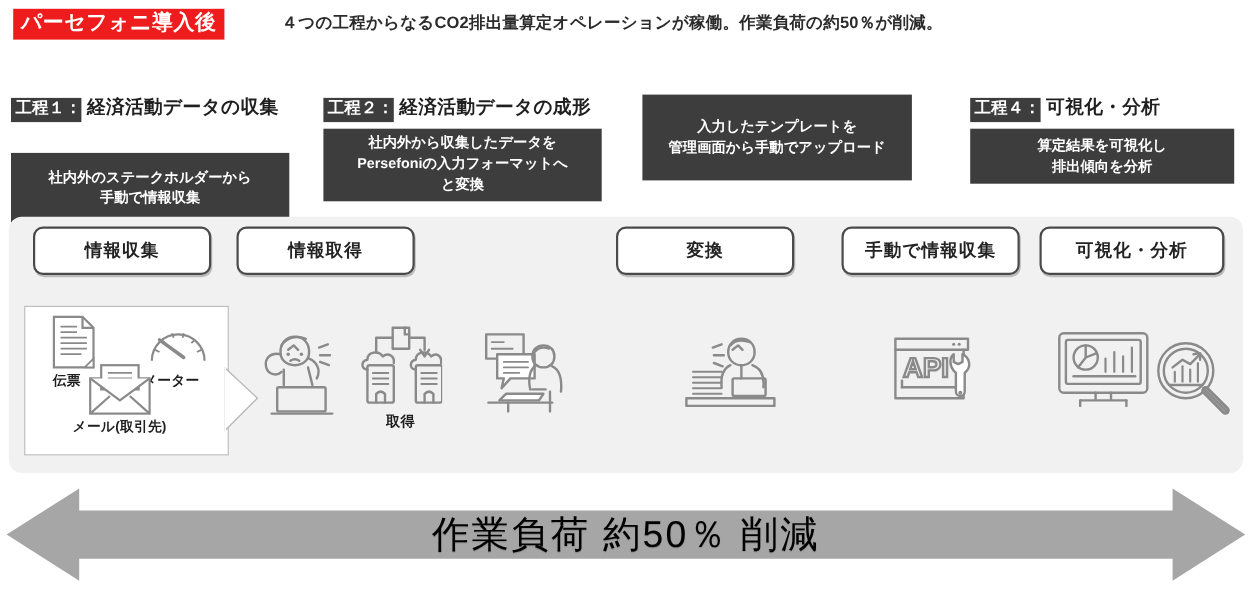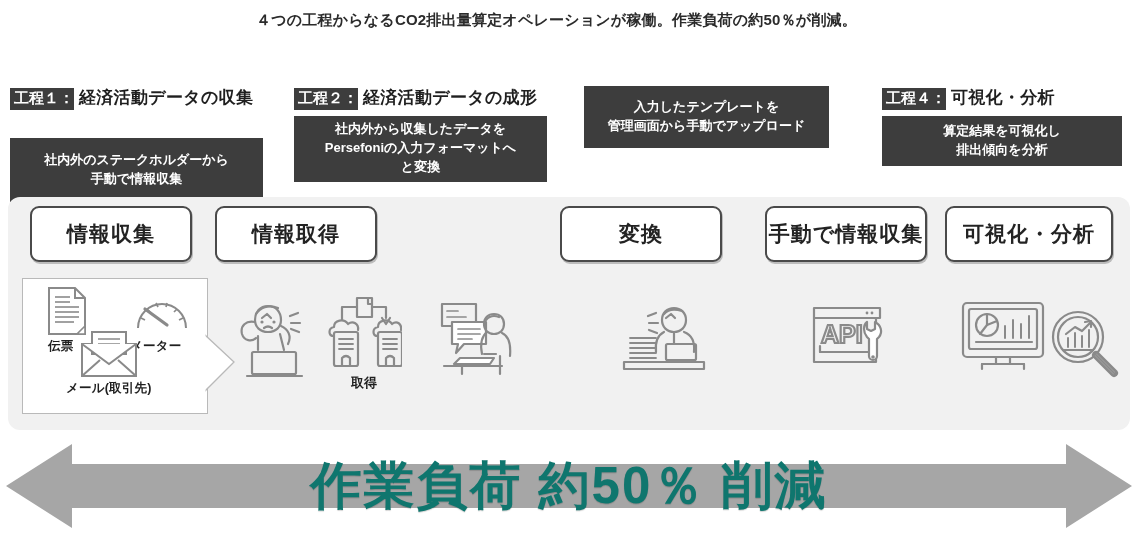--- a/index.html
+++ b/index.html
@@ -61,23 +61,23 @@
     background: #f1f1f1; border-radius: 12px;
   }
 
   
   .pill {
     position: absolute;
     background: #ffffff;
     border: 2.5px solid #4a4a4a;
     border-radius: 9px;
     display: flex; align-items: center; justify-content: center;
-    font-size: 21px; font-weight: bold; color: #232323;
+    font-size: 16px; font-weight: bold; color: #232323;
     letter-spacing: 1px;
-    height: 56px;
+    height: 44px;
     box-shadow: 1px 2px 0 rgba(0,0,0,.22);
   }
 
   
   .bubble-wrap { position: absolute; left: 22px; top: 278px; width: 210px; height: 140px; }
   .bubble {
     position: absolute; left: 0; top: 0;
     width: 186px; height: 136px;
     background: #ffffff; border: 1.3px solid #b9b9b9;
   }
@@ -93,31 +93,32 @@
     position: absolute;
     font-size: 13px; font-weight: bold; color: #1f1f1f;
     white-space: nowrap; text-align: center;
   }
 
   
   .arrow-band { position: absolute; left: 6px; top: 440px; width: 1126px; height: 92px; }
   .arrow-text {
     position: absolute; left: 0; top: 0; width: 1126px; height: 92px;
     display: flex; align-items: center; justify-content: center;
-    font-size: 51px; font-weight: bold; color: #0f766e;
+    font-size: 34px; font-weight: normal; color: #000000;
     letter-spacing: 2px;
     text-shadow: 0 1px 1px rgba(0,0,0,.18);
     white-space: nowrap;
   }
 </style>
 </head>
 <body>
 
 <div id="root">
 
+  <div class="badge">パーセフォニ導入後</div>
   <div class="subtitle">４つの工程からなるCO2排出量算定オペレーションが稼働。作業負荷の約50％が削減。</div>
 
   <div class="proc" style="left:10px; top:86px; width:262px;">
     <div class="proc-head">
       <span class="proc-tag">工程１：</span>
       <span class="proc-title">経済活動データの収集</span>
     </div>
     <div class="proc-box" style="width:253px; height:64px; white-space:pre-line;margin-top:28px;">社内外のステークホルダーから
 手動で情報収集</div>
   </div>
@@ -126,21 +127,21 @@
     <div class="proc-head">
       <span class="proc-tag">工程２：</span>
       <span class="proc-title">経済活動データの成形</span>
     </div>
     <div class="proc-box" style="width:253px; height:66px; white-space:pre-line;">社内外から収集したデータを
 Persefoniの入力フォーマットへ
 と変換</div>
   </div>
 
   <div class="proc" style="left:584px; top:86px; width:262px;">
-    <div class="proc-box" style="width:245px; height:62px; white-space:pre-line;">入力したテンプレートを
+    <div class="proc-box" style="width:245px; height:78px; white-space:pre-line;">入力したテンプレートを
 管理画面から手動でアップロード</div>
   </div>
 
   <div class="proc" style="left:882px; top:86px; width:248px;">
     <div class="proc-head">
       <span class="proc-tag">工程４：</span>
       <span class="proc-title">可視化・分析</span>
     </div>
     <div class="proc-box" style="width:240px; height:50px; white-space:pre-line;">算定結果を可視化し
 排出傾向を分析</div>

